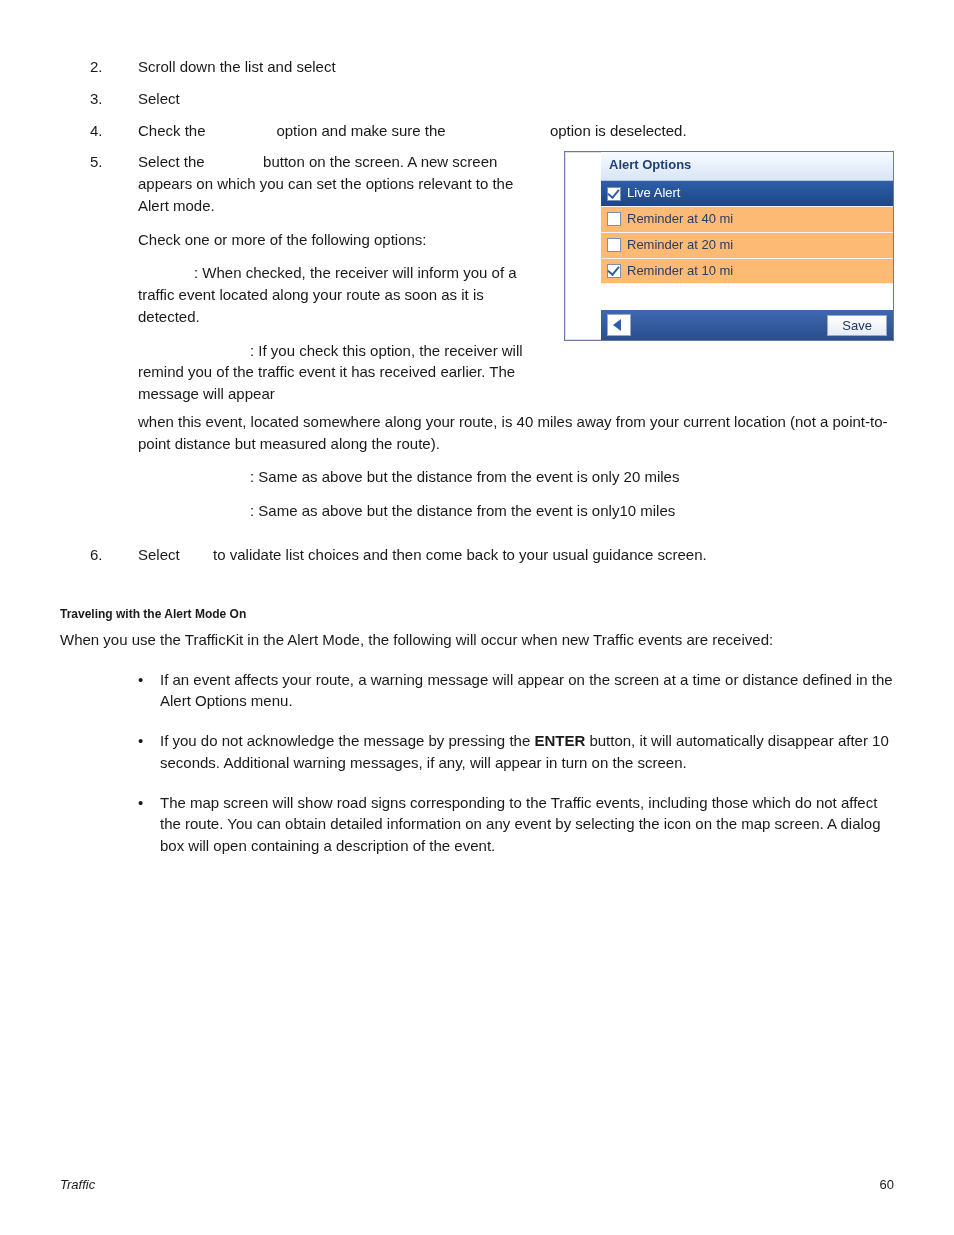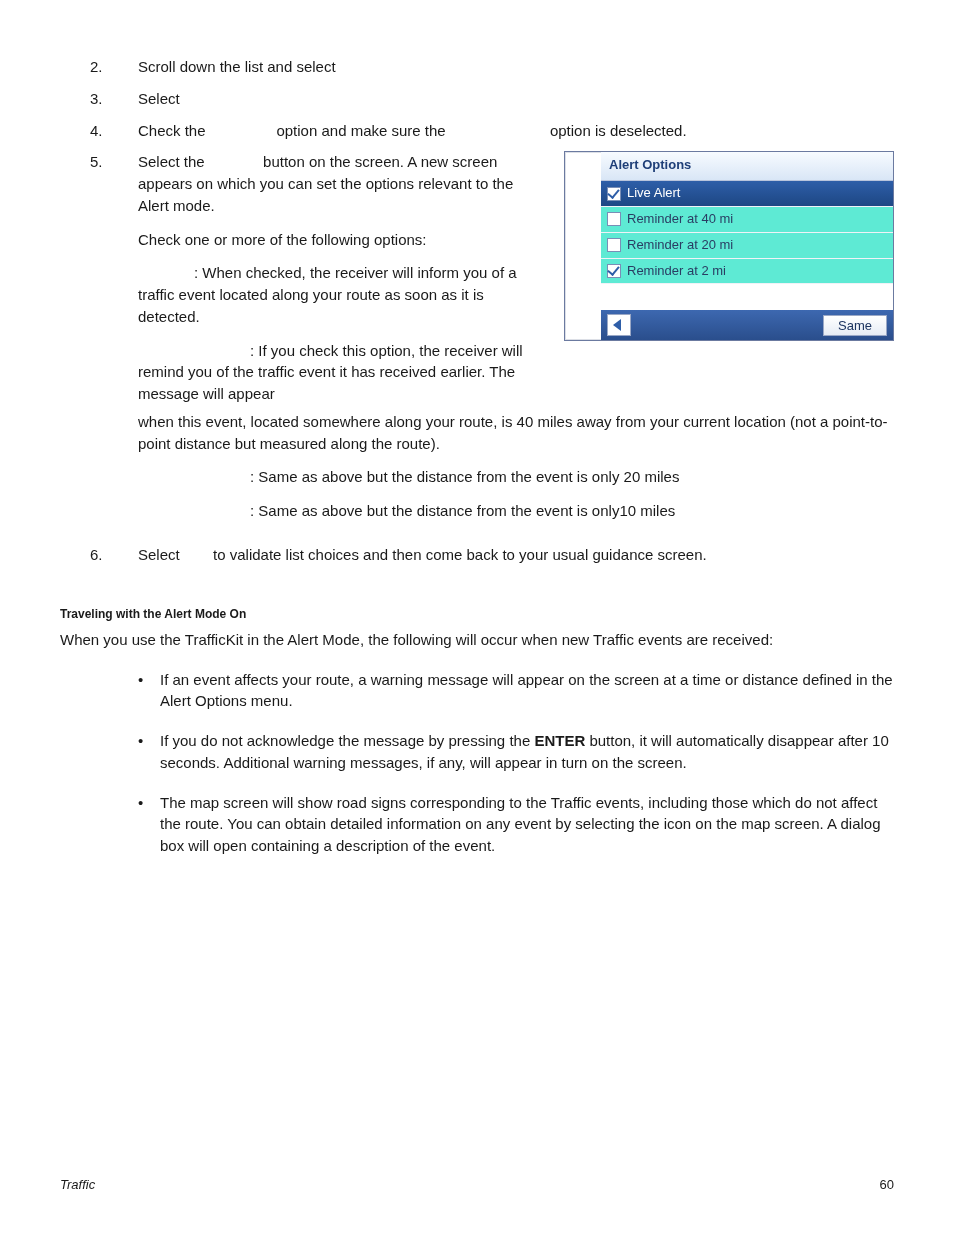--- a/index.html
+++ b/index.html
@@ -91,21 +91,21 @@
     user-select: none;
     padding-left: 36px;
   }
   .aw-title {
     background: linear-gradient(#f7fbff, #d9e6f6);
     color: #1f3f78;
     font-weight: 700;
     padding: 4px 8px 5px 8px;
     border-bottom: 1px solid #b8c4dc;
   }
-  .aw-list { background: #5eead4; }
+  .aw-list { background: #fdba74; }
   .aw-row {
     display: flex;
     align-items: center;
     gap: 6px;
     padding: 3px 6px;
     color: #2a3d63;
     border-bottom: 1px solid #f0f2f7;
   }
   .aw-row.selected {
     background: linear-gradient(#2e5ea8, #1d4784);
@@ -208,27 +208,27 @@
               <div class="aw-row">
                 <span class="aw-check"></span>
                 <span>Reminder at 40 mi</span>
               </div>
               <div class="aw-row">
                 <span class="aw-check"></span>
                 <span>Reminder at 20 mi</span>
               </div>
               <div class="aw-row">
                 <span class="aw-check checked"></span>
-                <span>Reminder at 2 mi</span>
+                <span>Reminder at 10 mi</span>
               </div>
               <div class="aw-spacer"></div>
             </div>
             <div class="aw-footer">
               <div class="aw-back"></div>
-              <button class="aw-save">Same</button>
+              <button class="aw-save">Save</button>
             </div>
           </div>
         </div>
 
         <p class="para">when this event, located somewhere along your route, is 40 miles away from your current location (not a point-to-point distance but measured along the route).</p>
         <p class="para" style="padding-left:112px;">: Same as above but the distance from the event is only 20 miles</p>
         <p class="para" style="padding-left:112px;">: Same as above but the distance from the event is only10 miles</p>
       </span>
     </li>
 

